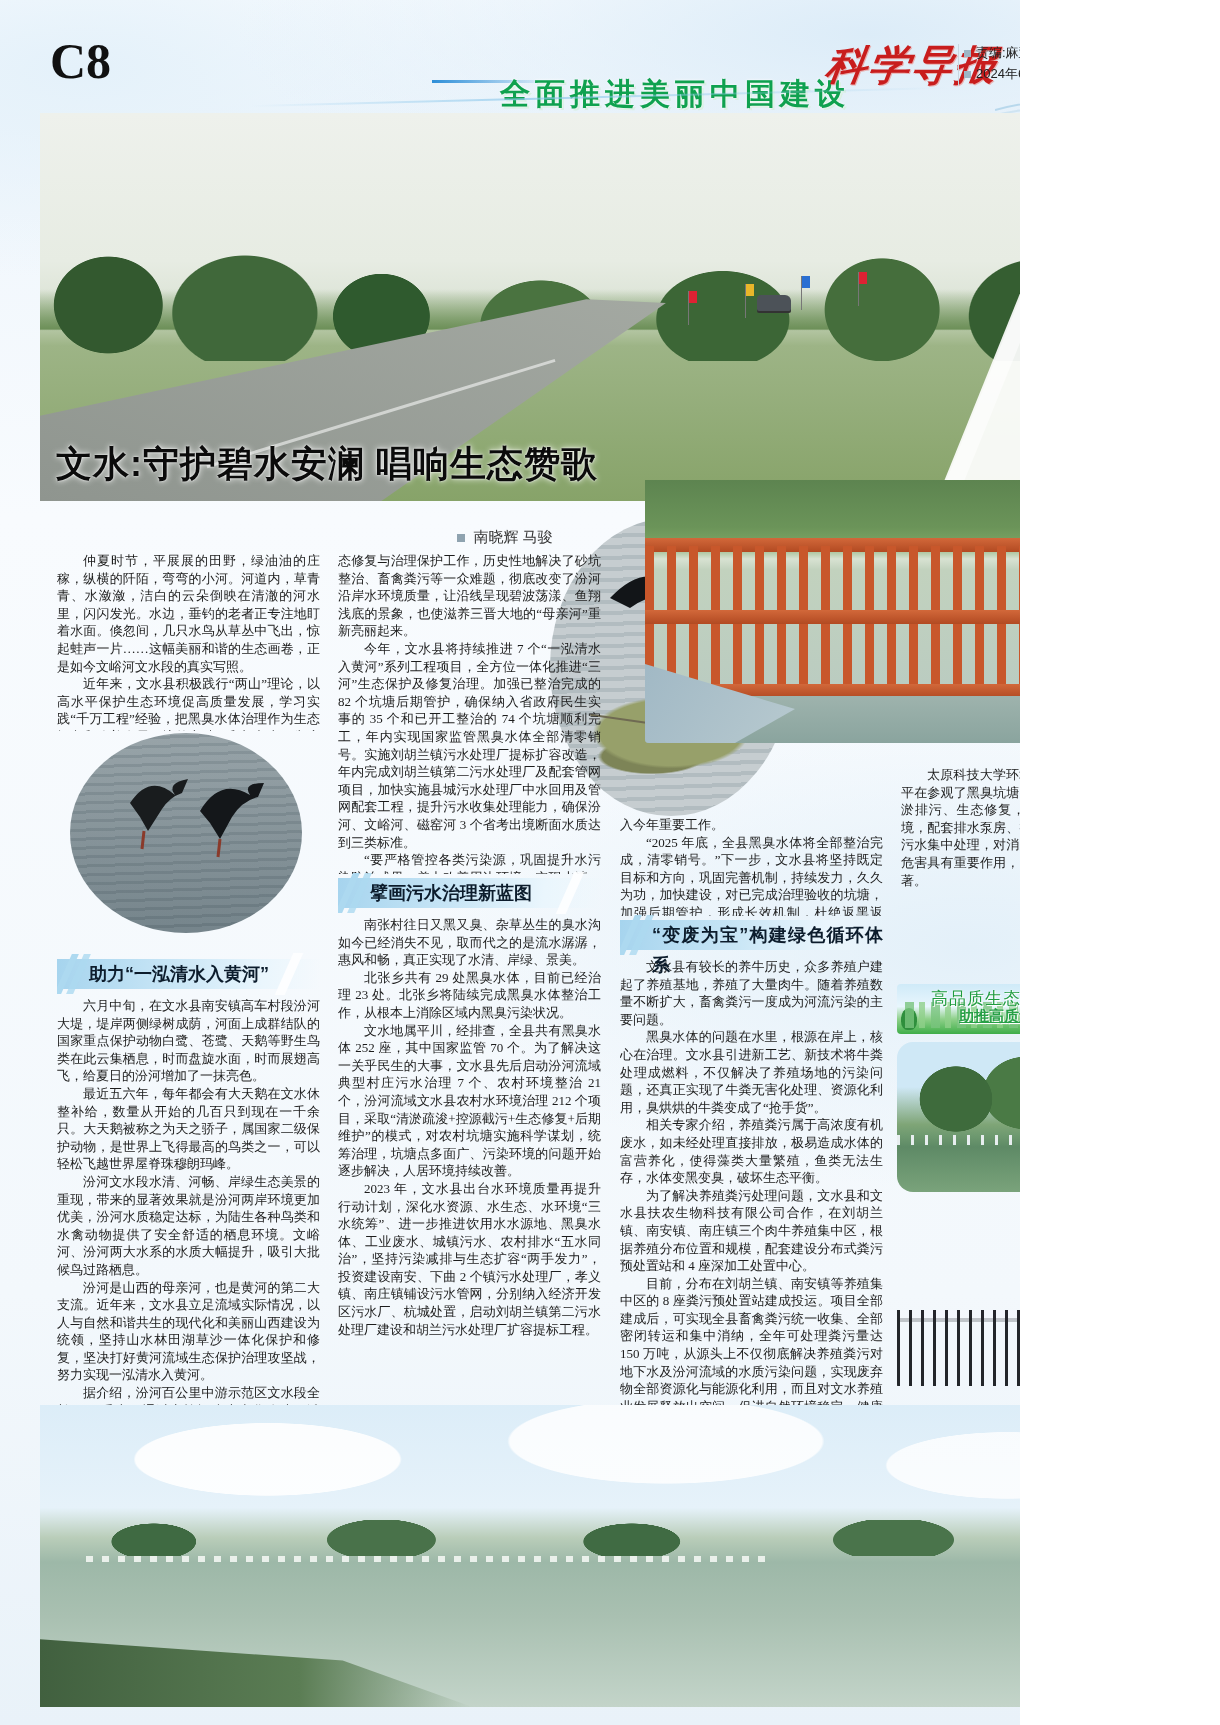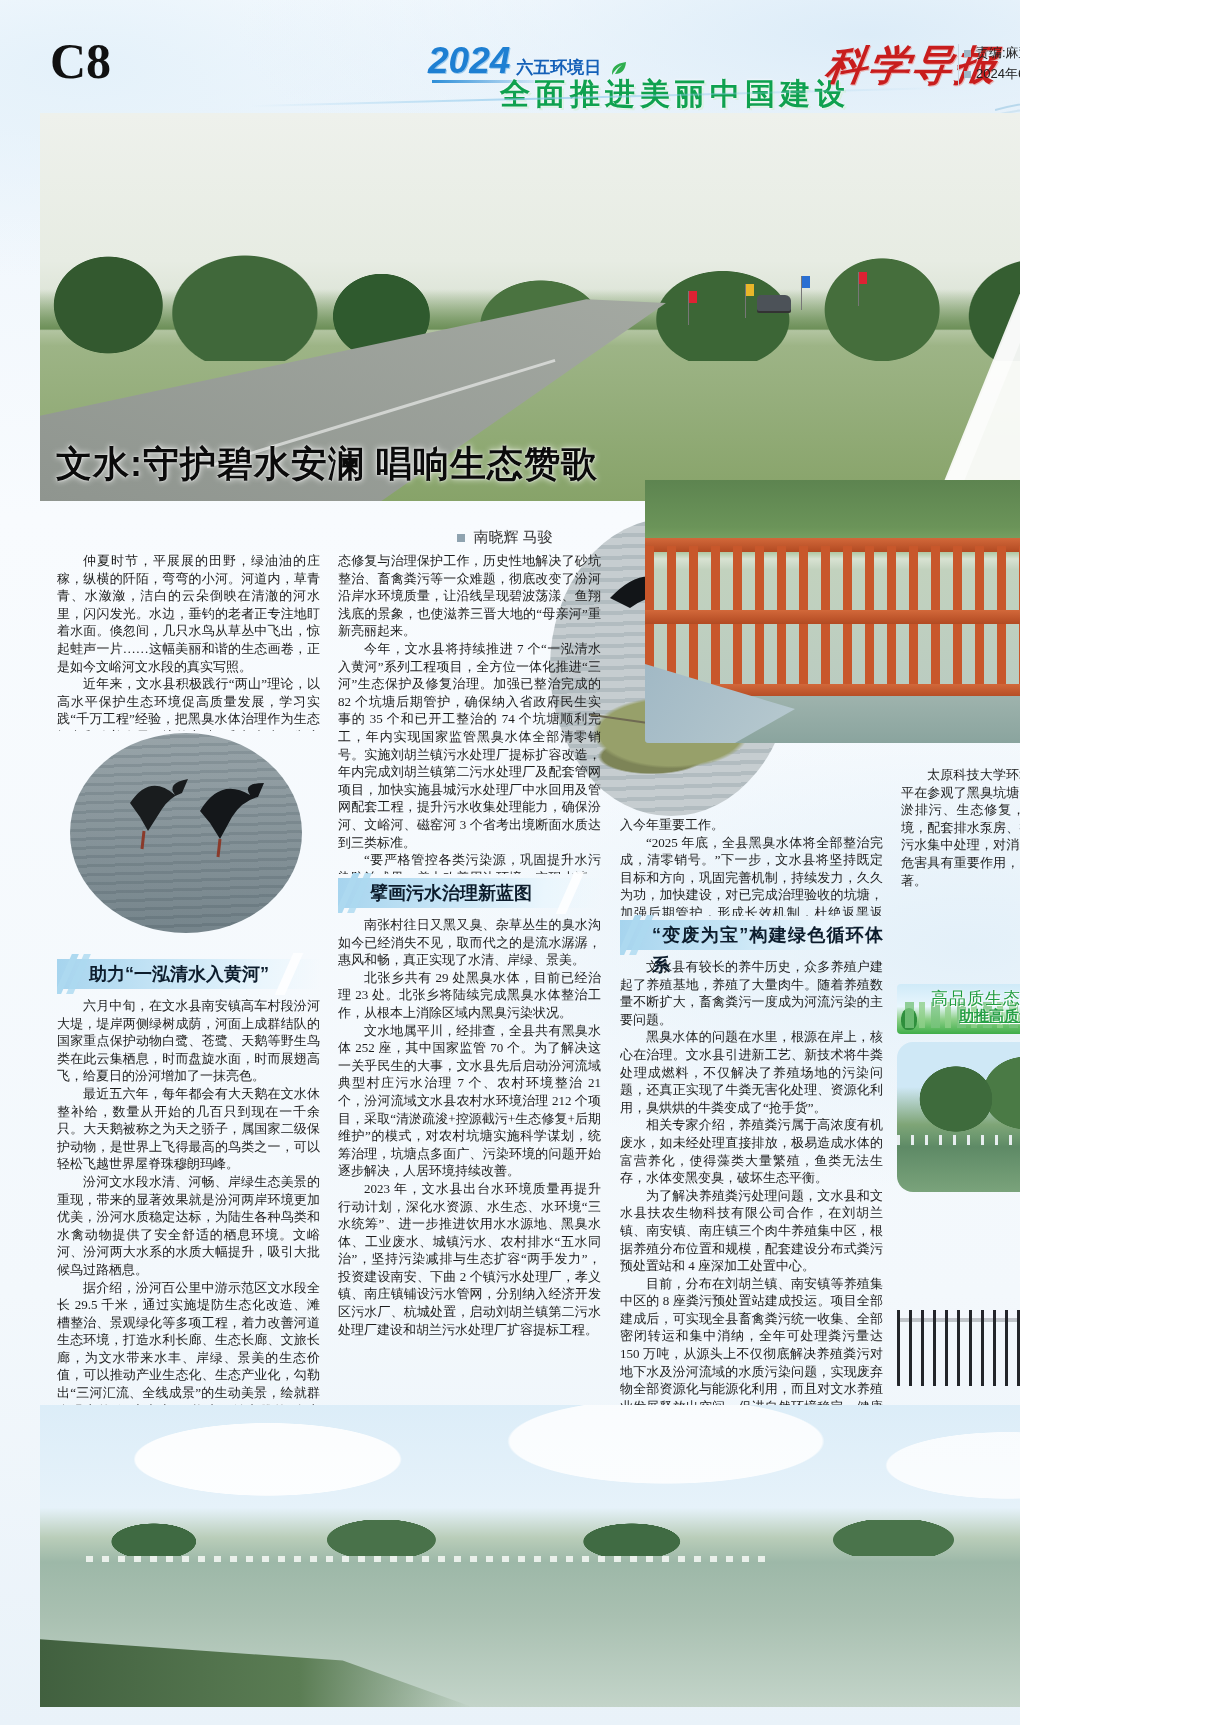--- a/index.html
+++ b/index.html
@@ -145,26 +145,20 @@
   .pb-bank{left:0;top:72%;width:38%;height:28%;background:linear-gradient(90deg,#41603f,#5b7d54 60%,rgba(91,125,84,0));
     clip-path:polygon(0 20%,70% 45%,100% 100%,0 100%);}
 </style>
 </head>
 <body>
 
 <div class="page">
 
   <div class="abs edition">C8</div>
 
-  <div class="abs badge">
-    <span class="y">2024</span><span class="e">六五环境日</span>
-    <svg width="20" height="18" viewBox="0 0 20 18">
-      <path d="M3,15 Q2,4 17,2 Q16,14 6,14 Q9,8 13,5 Q7,8 3,15 Z" fill="#2fae4e"></path>
-    </svg>
-  </div>
   <div class="abs badge-underline"></div>
   <div class="abs slogan">全面推进美丽中国建设</div>
 
   <div class="abs brand">科学导报</div>
   <div class="abs hd-rule"></div>
   <div class="abs pubinfo">
     <div><span class="sq"></span><span>责编:麻亚琼</span></div>
     <div><span class="sq"></span><span>2024年6月28日</span>&nbsp;&nbsp;<span>星期五</span></div>
   </div>
   <svg class="abs hd-waves" width="210" height="30" viewBox="0 0 210 30">
@@ -221,20 +215,21 @@
   <div class="col c1">
     <div class="c1top">
       <p class="bp">仲夏时节，平展展的田野，绿油油的庄稼，纵横的阡陌，弯弯的小河。河道内，草青青、水潋潋，洁白的云朵倒映在清澈的河水里，闪闪发光。水边，垂钓的老者正专注地盯着水面。倏忽间，几只水鸟从草丛中飞出，惊起蛙声一片……这幅美丽和谐的生态画卷，正是如今文峪河文水段的真实写照。</p>
       <p class="bp">近年来，文水县积极践行“两山”理论，以高水平保护生态环境促高质量发展，学习实践“千万工程”经验，把黑臭水体治理作为生态振兴和改善人居环境的突破口和切入点，彻底改变了文水水环境质量，共同唱响一首铿锵有力的生态建设之歌。</p>
     </div>
     <div class="sp1"></div>
     <div class="sec"><span class="stripes"></span><span>助力“一泓清水入黄河”</span><span class="notch"></span></div>
     <p class="bp">六月中旬，在文水县南安镇高车村段汾河大堤，堤岸两侧绿树成荫，河面上成群结队的国家重点保护动物白鹭、苍鹭、天鹅等野生鸟类在此云集栖息，时而盘旋水面，时而展翅高飞，给夏日的汾河增加了一抹亮色。</p>
     <p class="bp">最近五六年，每年都会有大天鹅在文水休整补给，数量从开始的几百只到现在一千余只。大天鹅被称之为天之骄子，属国家二级保护动物，是世界上飞得最高的鸟类之一，可以轻松飞越世界屋脊珠穆朗玛峰。</p>
     <p class="bp">汾河文水段水清、河畅、岸绿生态美景的重现，带来的显著效果就是汾河两岸环境更加优美，汾河水质稳定达标，为陆生各种鸟类和水禽动物提供了安全舒适的栖息环境。文峪河、汾河两大水系的水质大幅提升，吸引大批候鸟过路栖息。</p>
+    <p class="bp">汾河是山西的母亲河，也是黄河的第二大支流。近年来，文水县立足流域实际情况，以人与自然和谐共生的现代化和美丽山西建设为统领，坚持山水林田湖草沙一体化保护和修复，坚决打好黄河流域生态保护治理攻坚战，努力实现一泓清水入黄河。</p>
     <p class="bp">据介绍，汾河百公里中游示范区文水段全长 29.5 千米，通过实施堤防生态化改造、滩槽整治、景观绿化等多项工程，着力改善河道生态环境，打造水利长廊、生态长廊、文旅长廊，为文水带来水丰、岸绿、景美的生态价值，可以推动产业生态化、生态产业化，勾勒出“三河汇流、全线成景”的生动美景，绘就群众眼中的“绿水青山”，换来百姓点赞的“金山银山”，打造魅力独具的太原后花园，让绿色成为文水县发展的动人底色，让生态成为文水县发展的鲜明特征和品牌。经过治理，汾河文水段的生态效益凸显。</p>
 
   </div>
 
   <div class="col c2">
     <div class="c2top">
       <p class="bp noind">态修复与治理保护工作，历史性地解决了砂坑整治、畜禽粪污等一众难题，彻底改变了汾河沿岸水环境质量，让沿线呈现碧波荡漾、鱼翔浅底的景象，也使滋养三晋大地的“母亲河”重新亮丽起来。</p>
       <p class="bp">今年，文水县将持续推进 7 个“一泓清水入黄河”系列工程项目，全方位一体化推进“三河”生态保护及修复治理。加强已整治完成的 82 个坑塘后期管护，确保纳入省政府民生实事的 35 个和已开工整治的 74 个坑塘顺利完工，年内实现国家监管黑臭水体全部清零销号。实施刘胡兰镇污水处理厂提标扩容改造，年内完成刘胡兰镇第二污水处理厂及配套管网项目，加快实施县城污水处理厂中水回用及管网配套工程，提升污水收集处理能力，确保汾河、文峪河、磁窑河 3 个省考出境断面水质达到三类标准。</p>
       <p class="bp">“要严格管控各类污染源，巩固提升水污染防治成果，着力改善周边环境，实现水清、岸绿、景美。推动水环境质量持续改善，书写好治水兴水的‘文水答卷’，助力实现‘一泓清水入黄河’。”文水县委书记杨洋表示。</p>
     </div>

